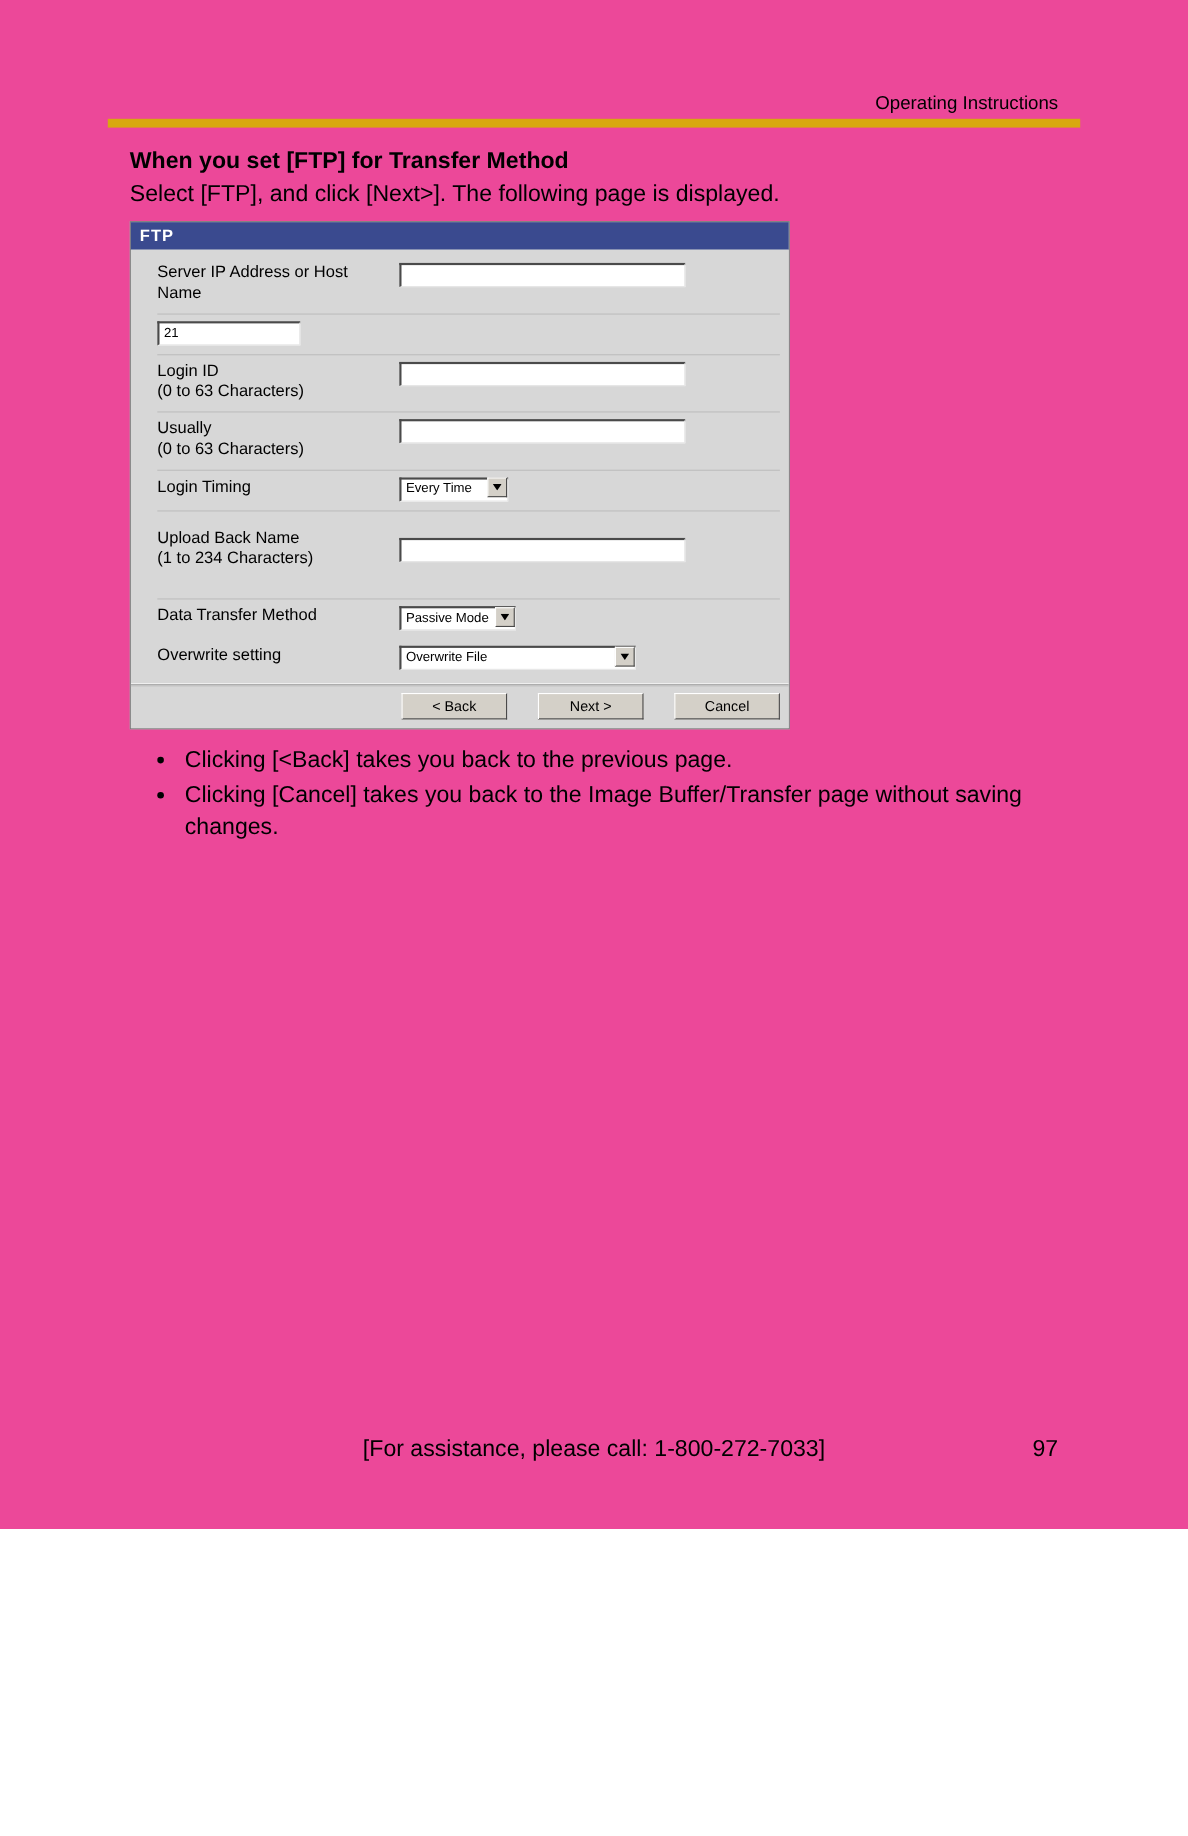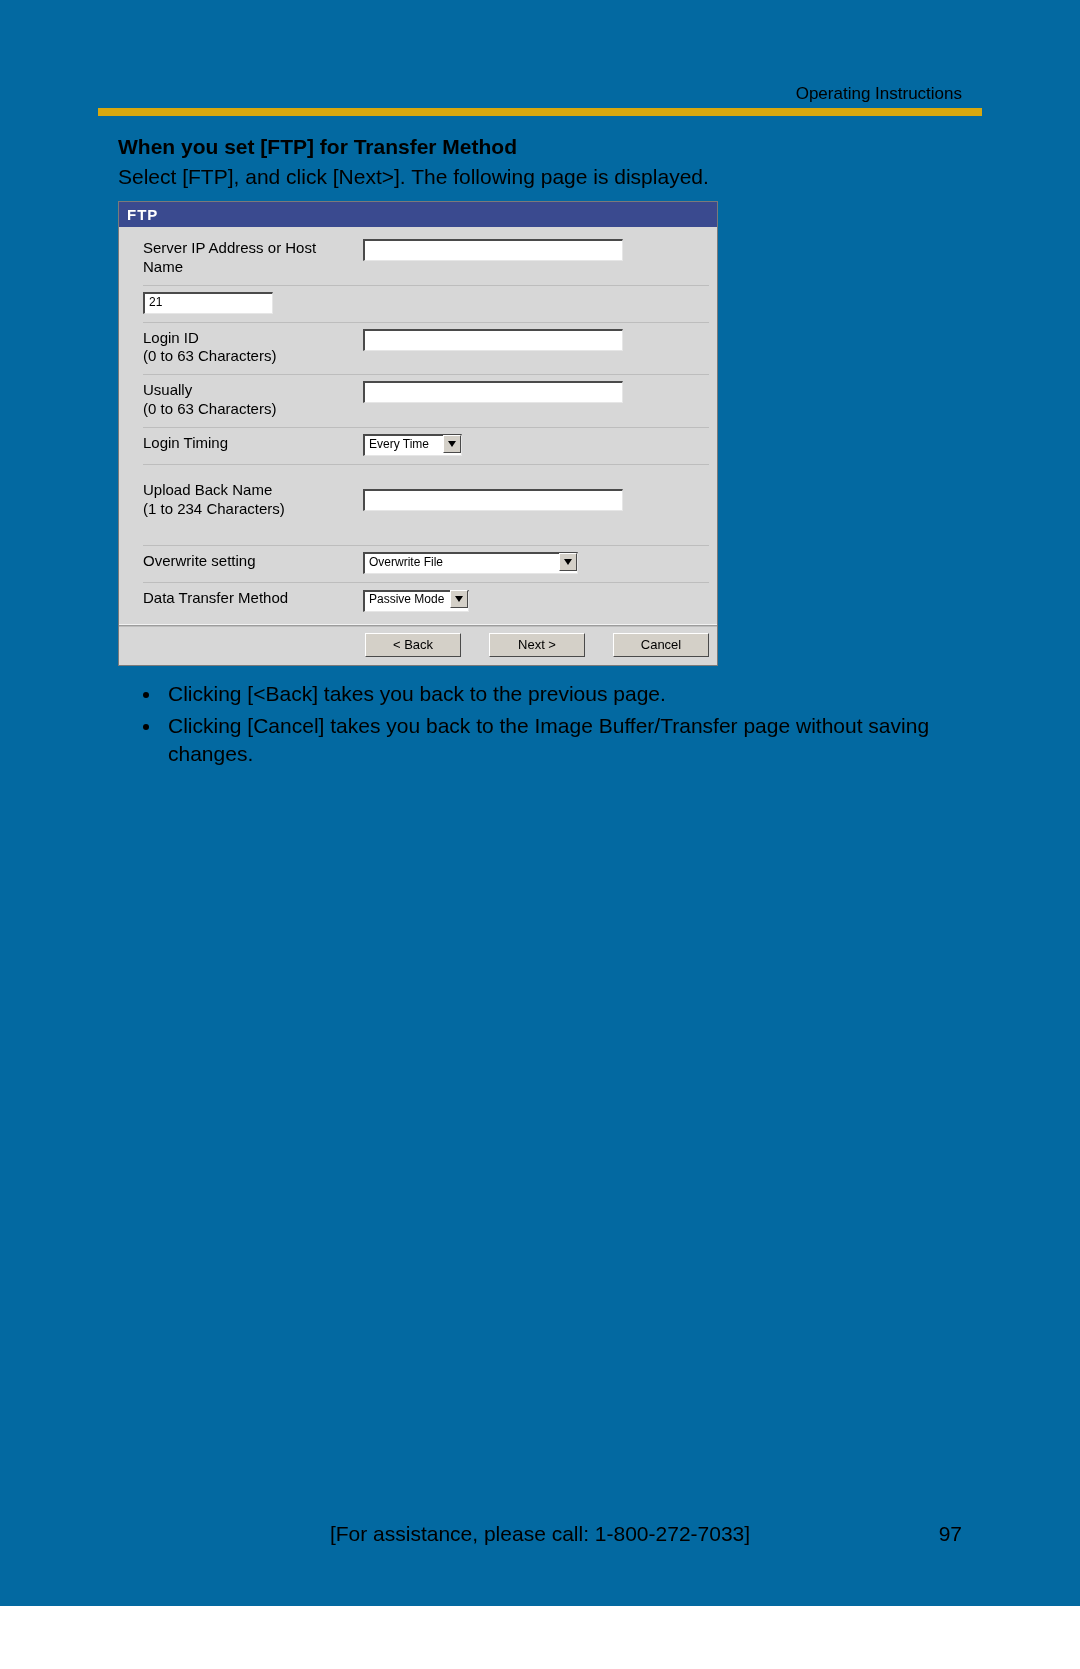--- a/index.html
+++ b/index.html
@@ -5,23 +5,23 @@
   * { box-sizing: border-box; }
   body {
     margin: 0;
     padding: 0;
     background: #ffffff;
     font-family: Arial, Helvetica, sans-serif;
     color: #000;
   }
   .page {
     width: 1080px;
-    height: 1606px;
+    height: 1390px;
     position: relative;
-    background: #0369a1;
+    background: #ec4899;
     padding: 90px 110px 60px 110px;
   }
   .yellow-rule {
     position: absolute;
     top: 108px;
     left: 98px;
     right: 98px;
     height: 8px;
     background: #d8a80f;
   }
@@ -248,47 +248,47 @@
         <div class="row" style="padding-top:16px;padding-bottom:26px;">
           <div class="lab">
             <span>Upload Back Name</span><br>
             <span>(1 to 234 Characters)</span>
           </div>
           <div class="ctl" style="padding-top:8px;">
             <div class="text-input wide"></div>
           </div>
         </div>
 
+        <div class="row" style="border-bottom:none;">
+          <div class="lab">Data Transfer Method</div>
+          <div class="ctl">
+            <div class="select-look">
+              <span class="sel-text">Passive Mode</span>
+              <span class="sel-btn">
+                <svg width="8" height="6">
+                    <polygon points="0,0 8,0 4,6" fill="#000"></polygon>
+                  </svg>
+              </span>
+            </div>
+          </div>
+        </div>
+
         <div class="row">
           <div class="lab">Overwrite setting</div>
           <div class="ctl">
             <div class="select-look wide">
               <span class="sel-text">Overwrite File</span>
               <span class="sel-btn">
                 <svg width="8" height="6">
                     <polygon points="0,0 8,0 4,6" fill="#000"></polygon>
                   </svg>
               </span>
             </div>
           </div>
         </div>
-
-        <div class="row" style="border-bottom:none;">
-          <div class="lab">Data Transfer Method</div>
-          <div class="ctl">
-            <div class="select-look">
-              <span class="sel-text">Passive Mode</span>
-              <span class="sel-btn">
-                <svg width="8" height="6">
-                    <polygon points="0,0 8,0 4,6" fill="#000"></polygon>
-                  </svg>
-              </span>
-            </div>
-          </div>
-        </div>
       </div>
 
       <div class="hr-sep"></div>
 
       <div class="btn-row">
         <span class="btn">&lt; Back</span>
         <span class="btn">Next &gt;</span>
         <span class="btn">Cancel</span>
       </div>
     </div>

